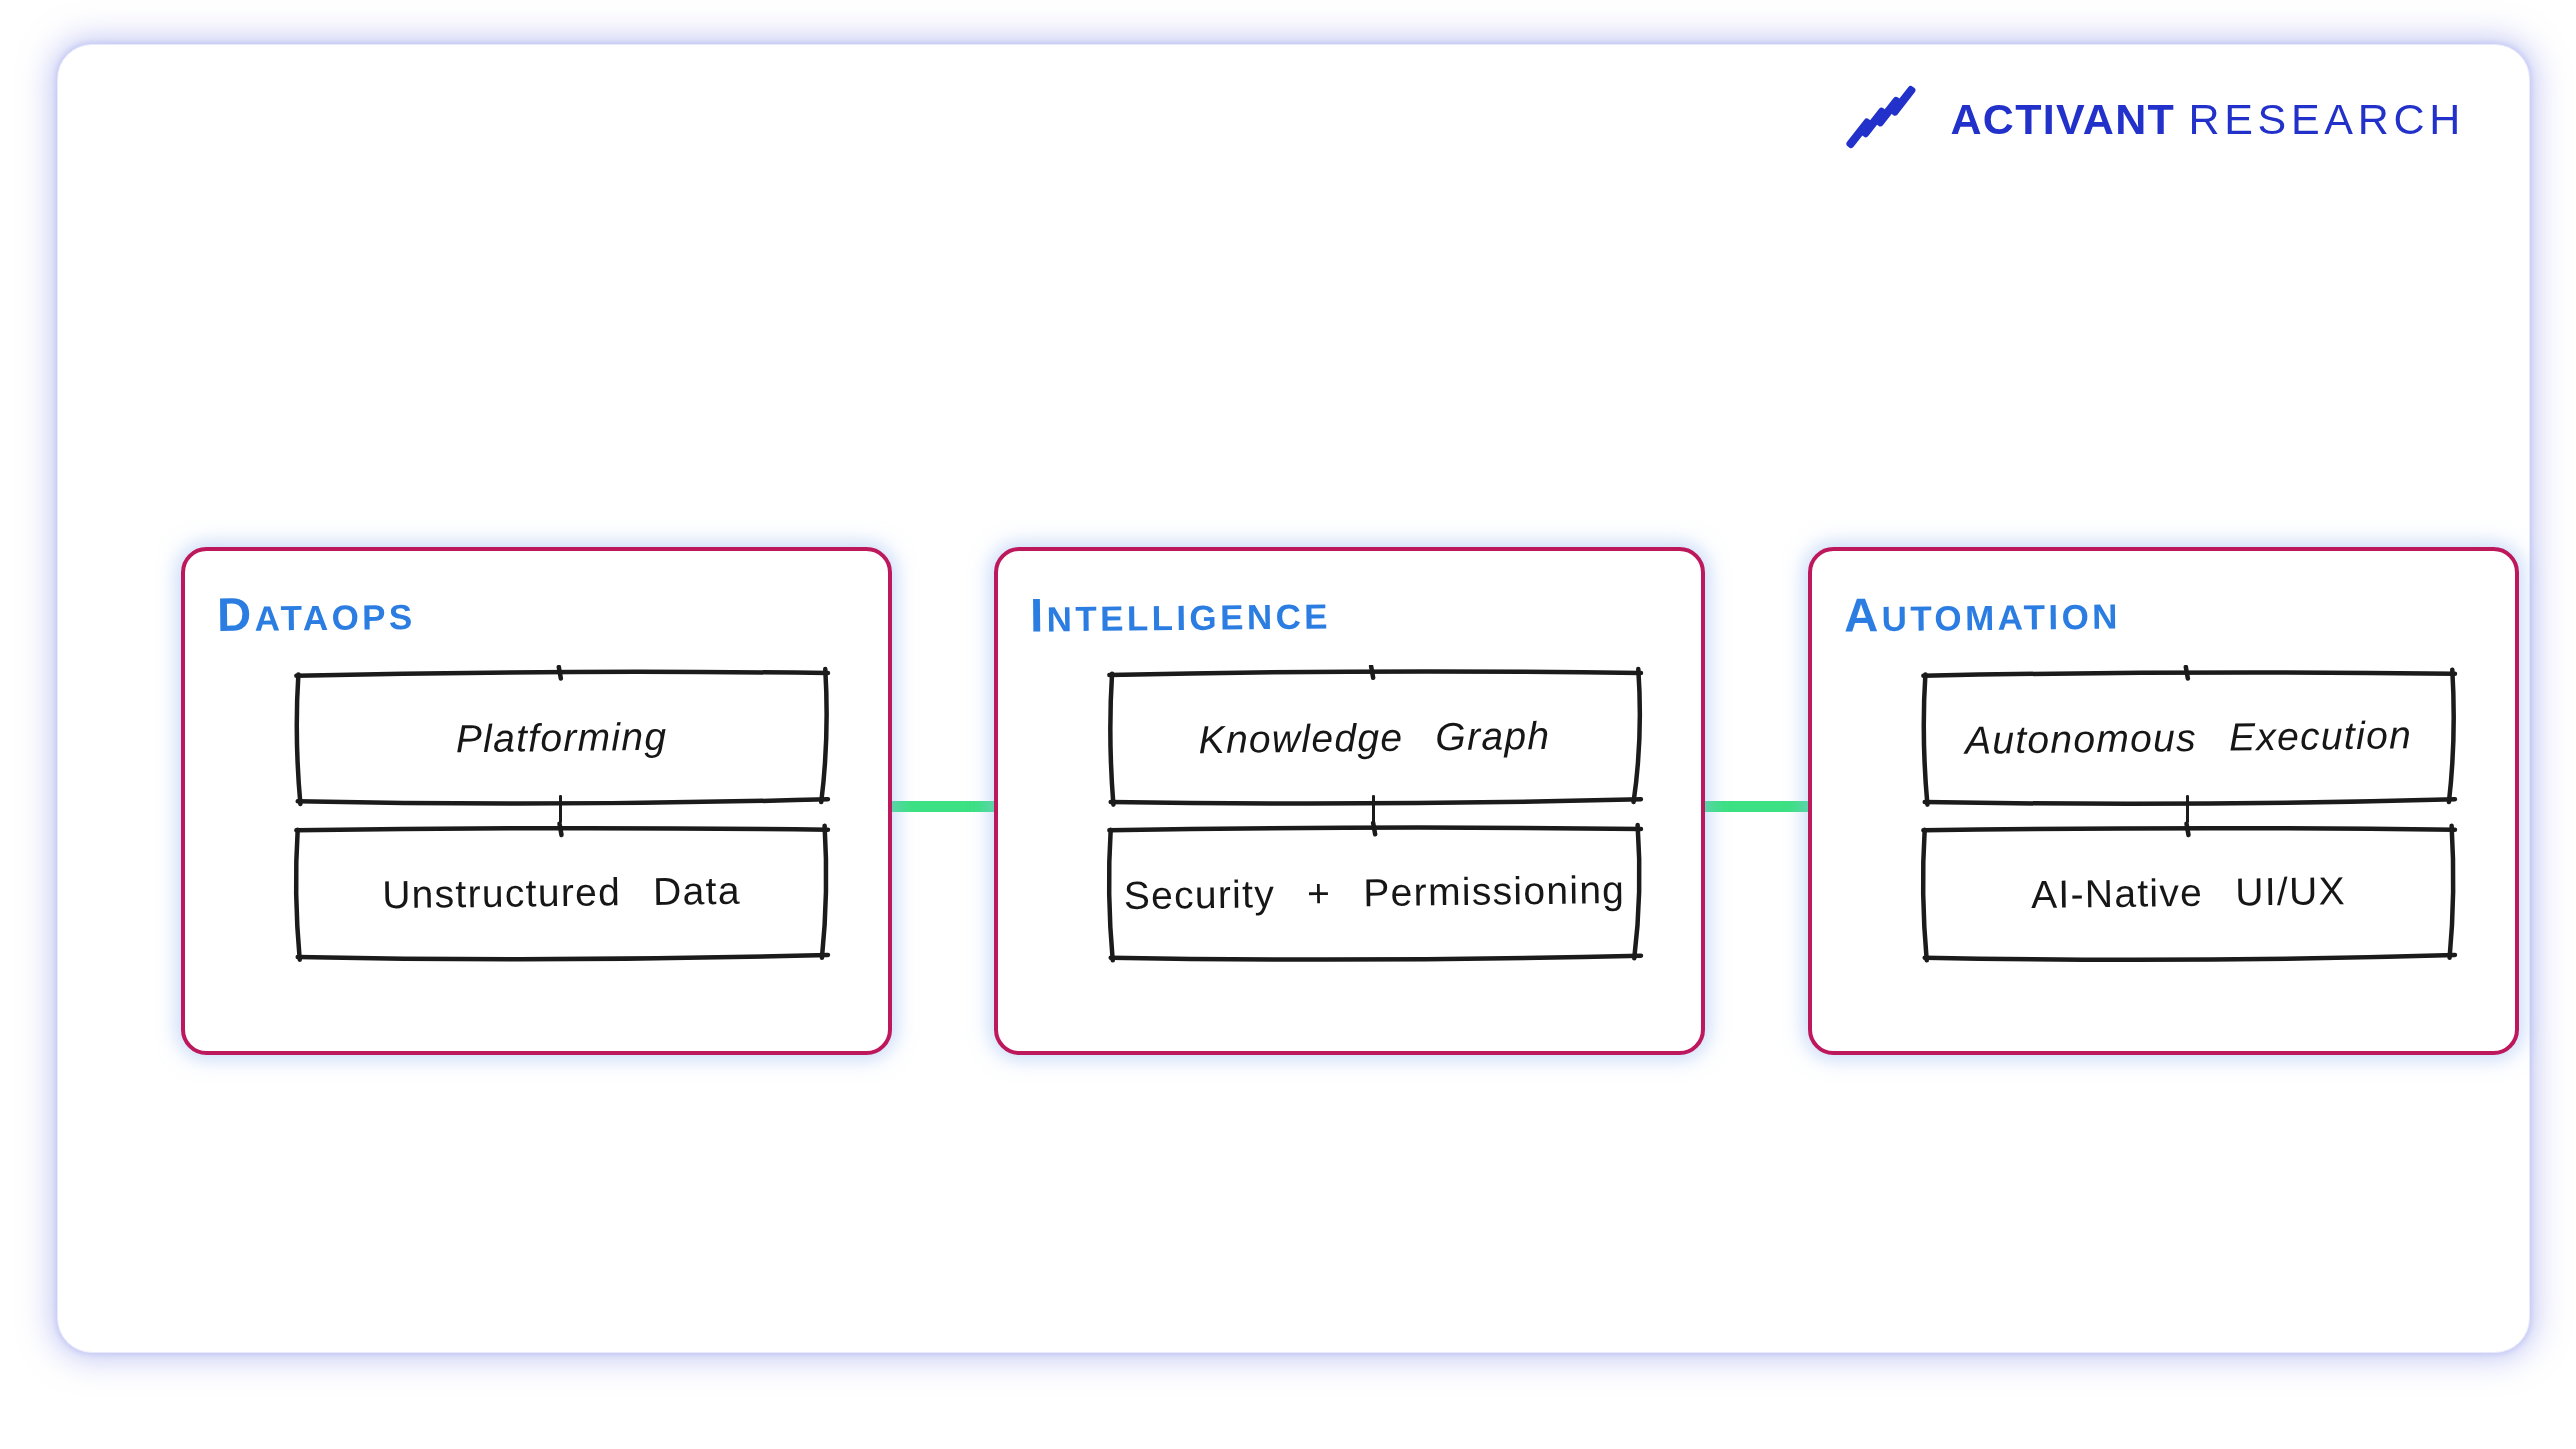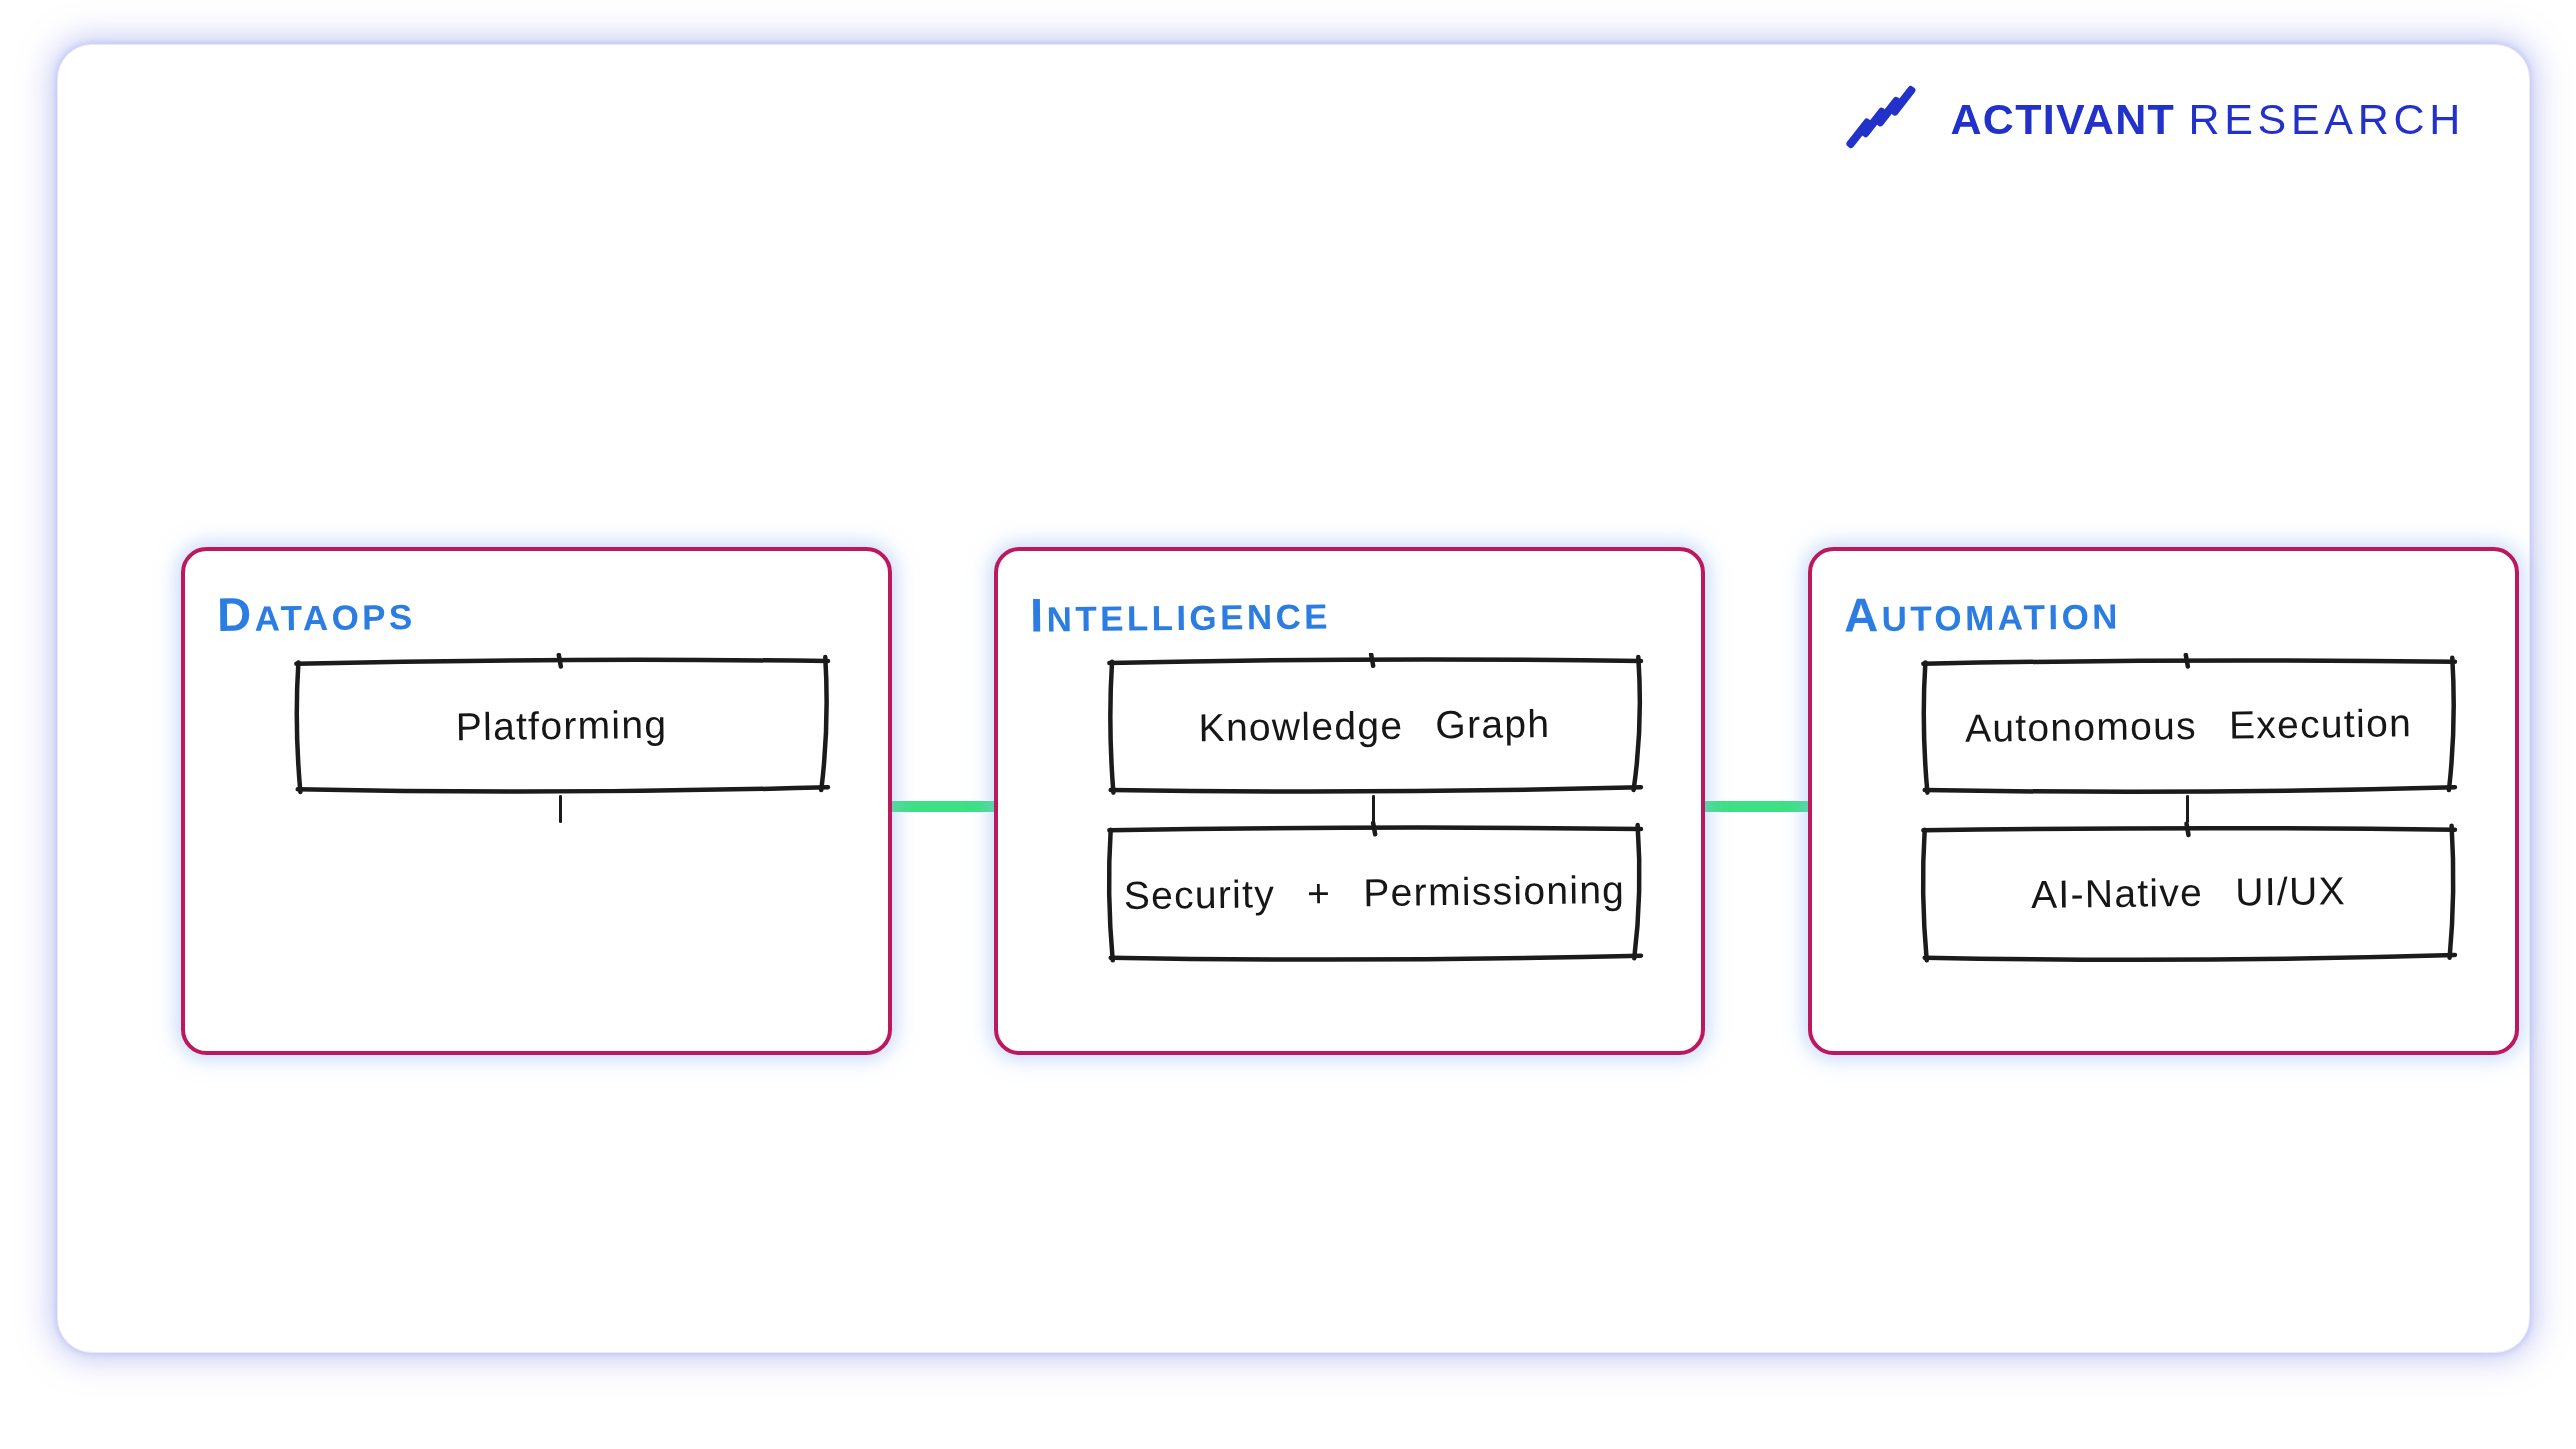--- a/index.html
+++ b/index.html
@@ -42,21 +42,21 @@
   .pillar-card.p2 { left: 1750px; }
 
   .card-label {
     position: absolute; left: 32px; top: 35px;
     font-size: 35px; font-weight: bold; color: #2b7de2;
     letter-spacing: 3.4px; transform: rotate(-0.6deg);
   }
   .card-label::first-letter { font-size: 1.35em; }
 
   .sketch-box { position: absolute; left: 106px; width: 541px; }
-  .sketch-box.b0 { top: 102px; height: 145px; }
+  .sketch-box.b0 { top: 114px; height: 145px; font-style: italic; }
   .sketch-box.b1 { top: 270px; height: 144px; }
   .sketch-svg { position: absolute; left: 0; top: 0; width: 100%; height: 100%; }
   .sketch-svg path { stroke: #1b1b1b; stroke-width: 4.5; fill: none; stroke-linecap: round; vector-effect: non-scaling-stroke; }
 
   .box-text {
     position: absolute; inset: 0; display: flex; align-items: center; justify-content: center;
     font-size: 39px; color: #161616; letter-spacing: 1.3px; word-spacing: 20px;
     transform: rotate(-0.7deg); white-space: nowrap;
   }
 
@@ -94,20 +94,30 @@
         <svg class="sketch-svg" viewBox="0 0 806 216" preserveAspectRatio="none">
           <path d="M8 16 Q 400 7 800 12"></path>
           <path d="M796 6 Q 802 108 790 204"></path>
           <path d="M800 200 Q 400 211 10 203"></path>
           <path d="M14 207 Q 5 108 11 14"></path>
           <path d="M399 3 L 402 20"></path>
         </svg>
         <div class="box-text">Platforming</div>
       </div>
       <div class="v-connector"></div>
+      <div class="sketch-box b1">
+        <svg class="sketch-svg" viewBox="0 0 806 216" preserveAspectRatio="none">
+          <path d="M8 14 Q 400 8 800 13"></path>
+          <path d="M795 7 Q 801 108 791 205"></path>
+          <path d="M800 201 Q 400 212 10 204"></path>
+          <path d="M13 208 Q 4 108 10 13"></path>
+          <path d="M400 4 L 403 21"></path>
+        </svg>
+        <div class="box-text">Unstructured Data</div>
+      </div>
     </div>
 
     <div class="pillar-card p1">
       <div class="card-label">INTELLIGENCE</div>
       <div class="sketch-box b0">
         <svg class="sketch-svg" viewBox="0 0 806 216" preserveAspectRatio="none">
           <path d="M8 15 Q 400 6 800 12"></path>
           <path d="M796 6 Q 803 108 789 204"></path>
           <path d="M800 200 Q 400 210 10 204"></path>
           <path d="M14 208 Q 6 108 12 13"></path>

